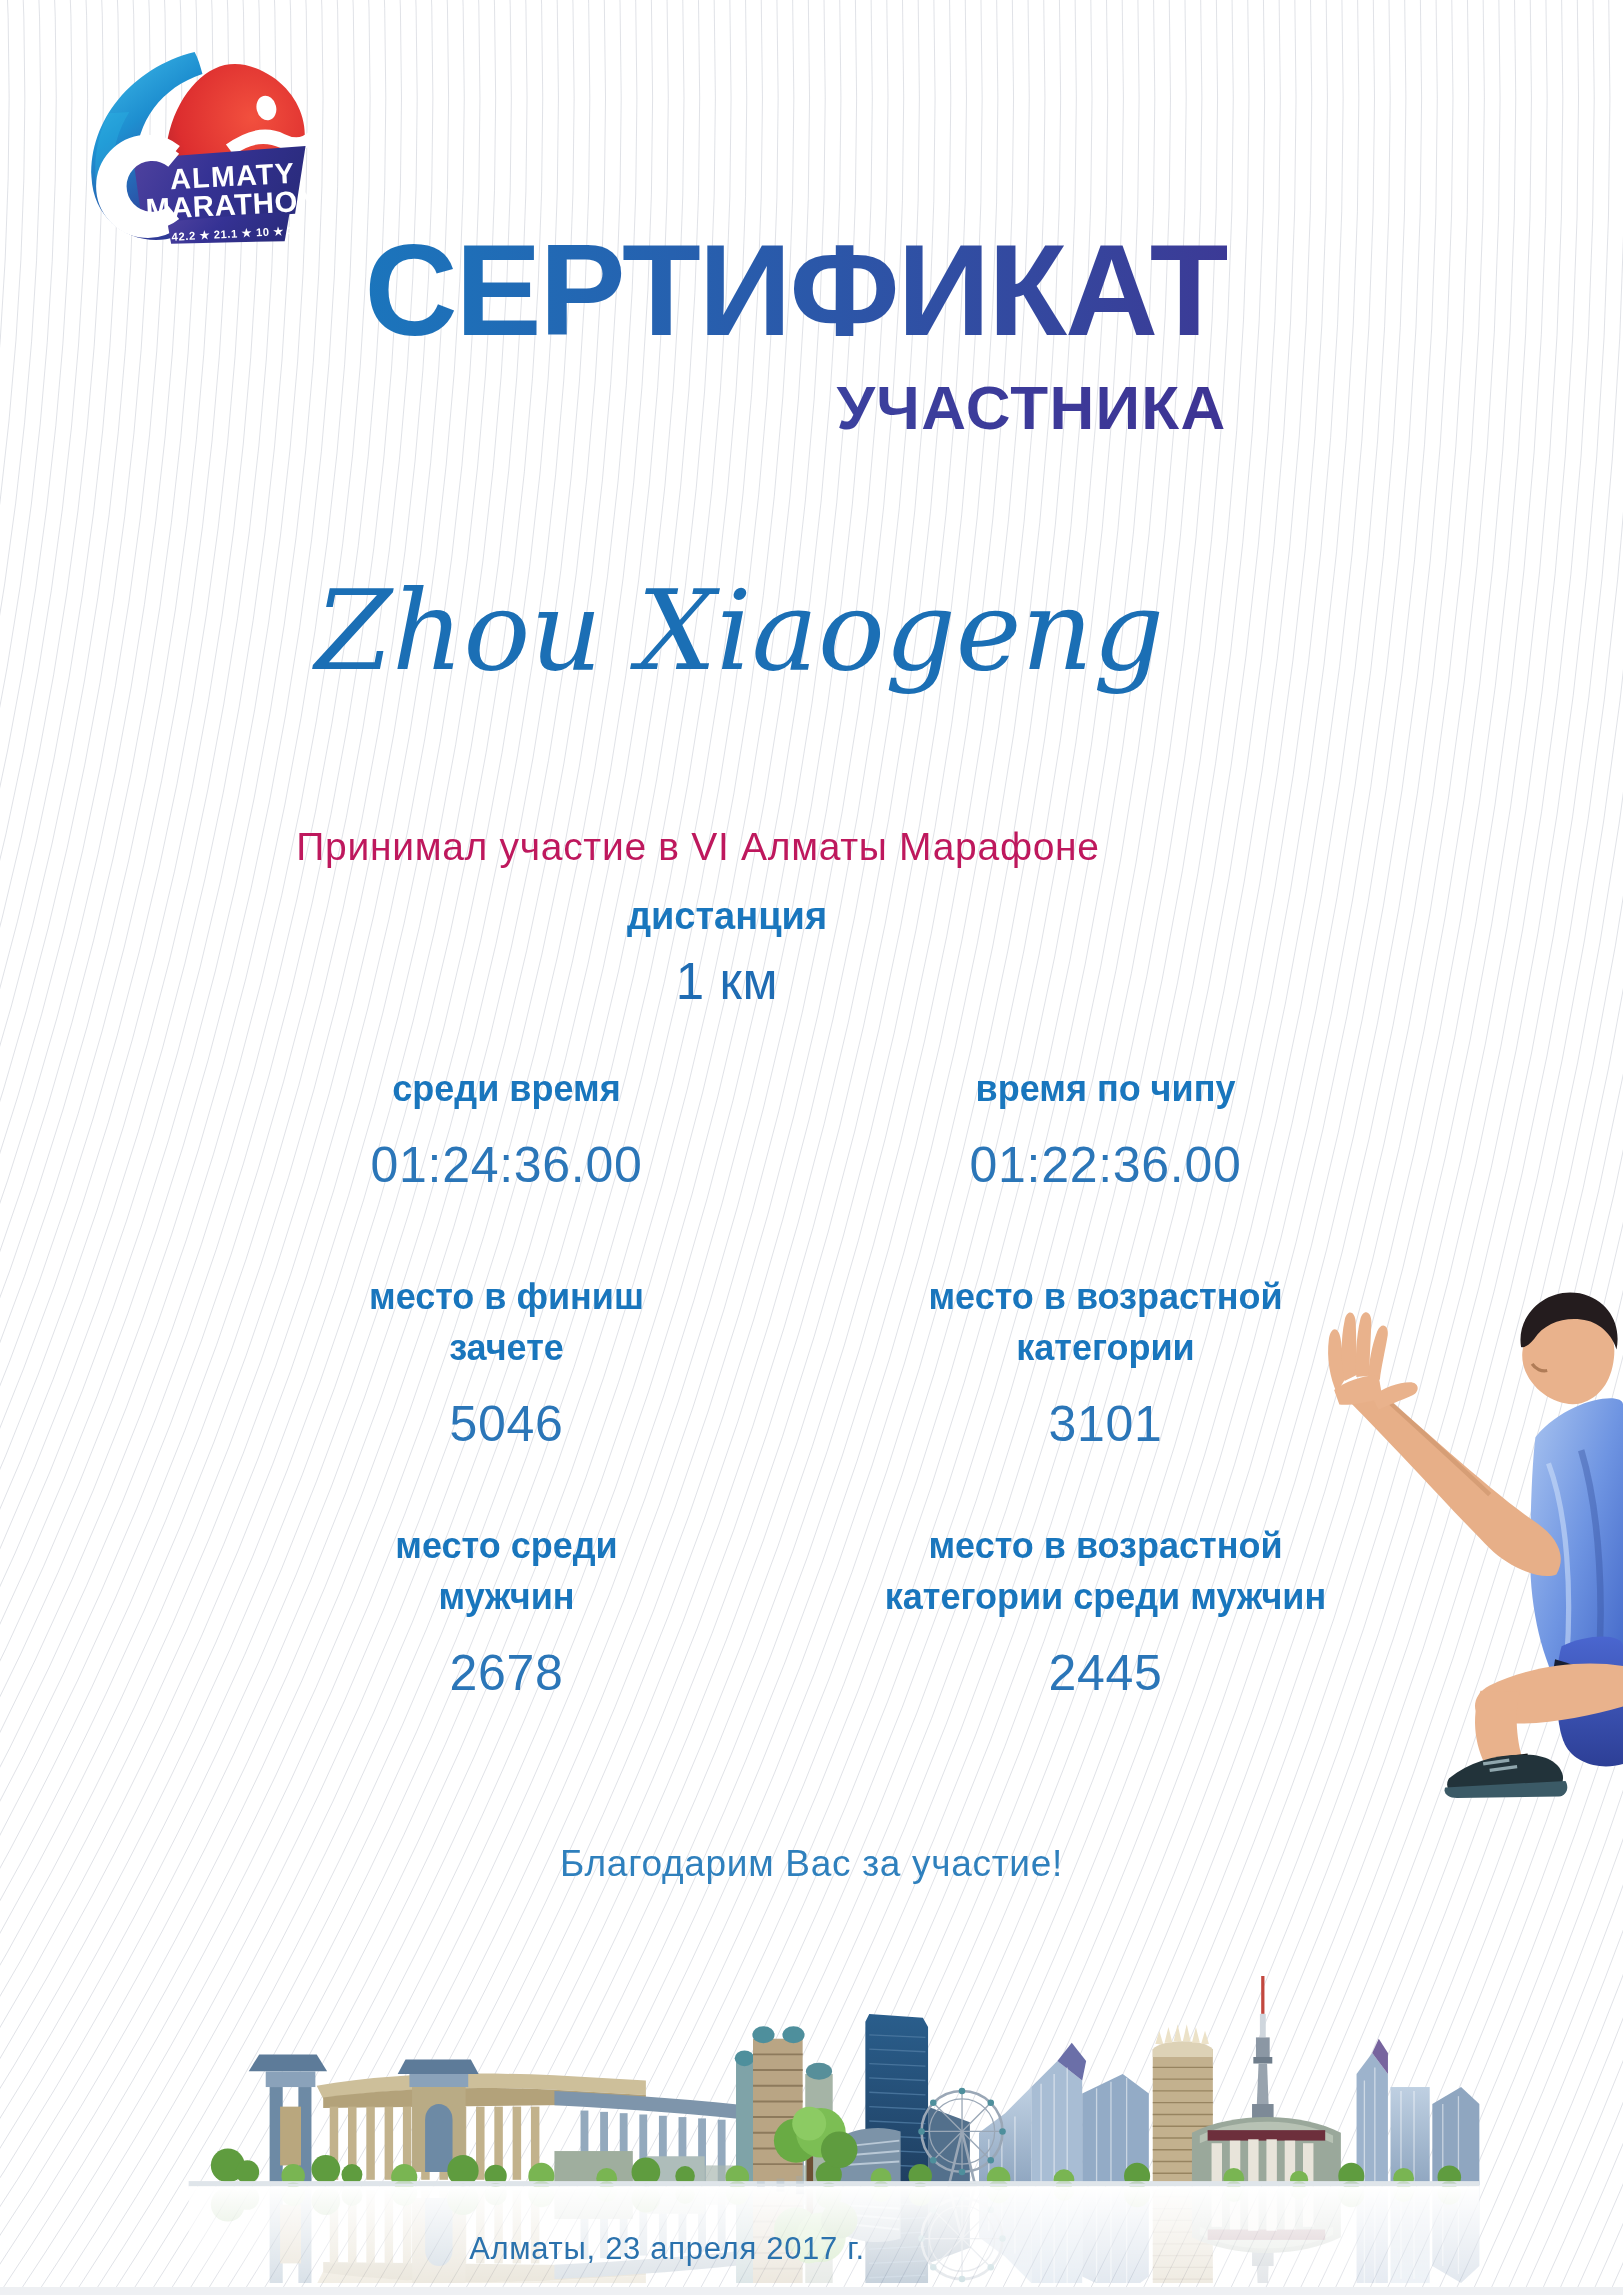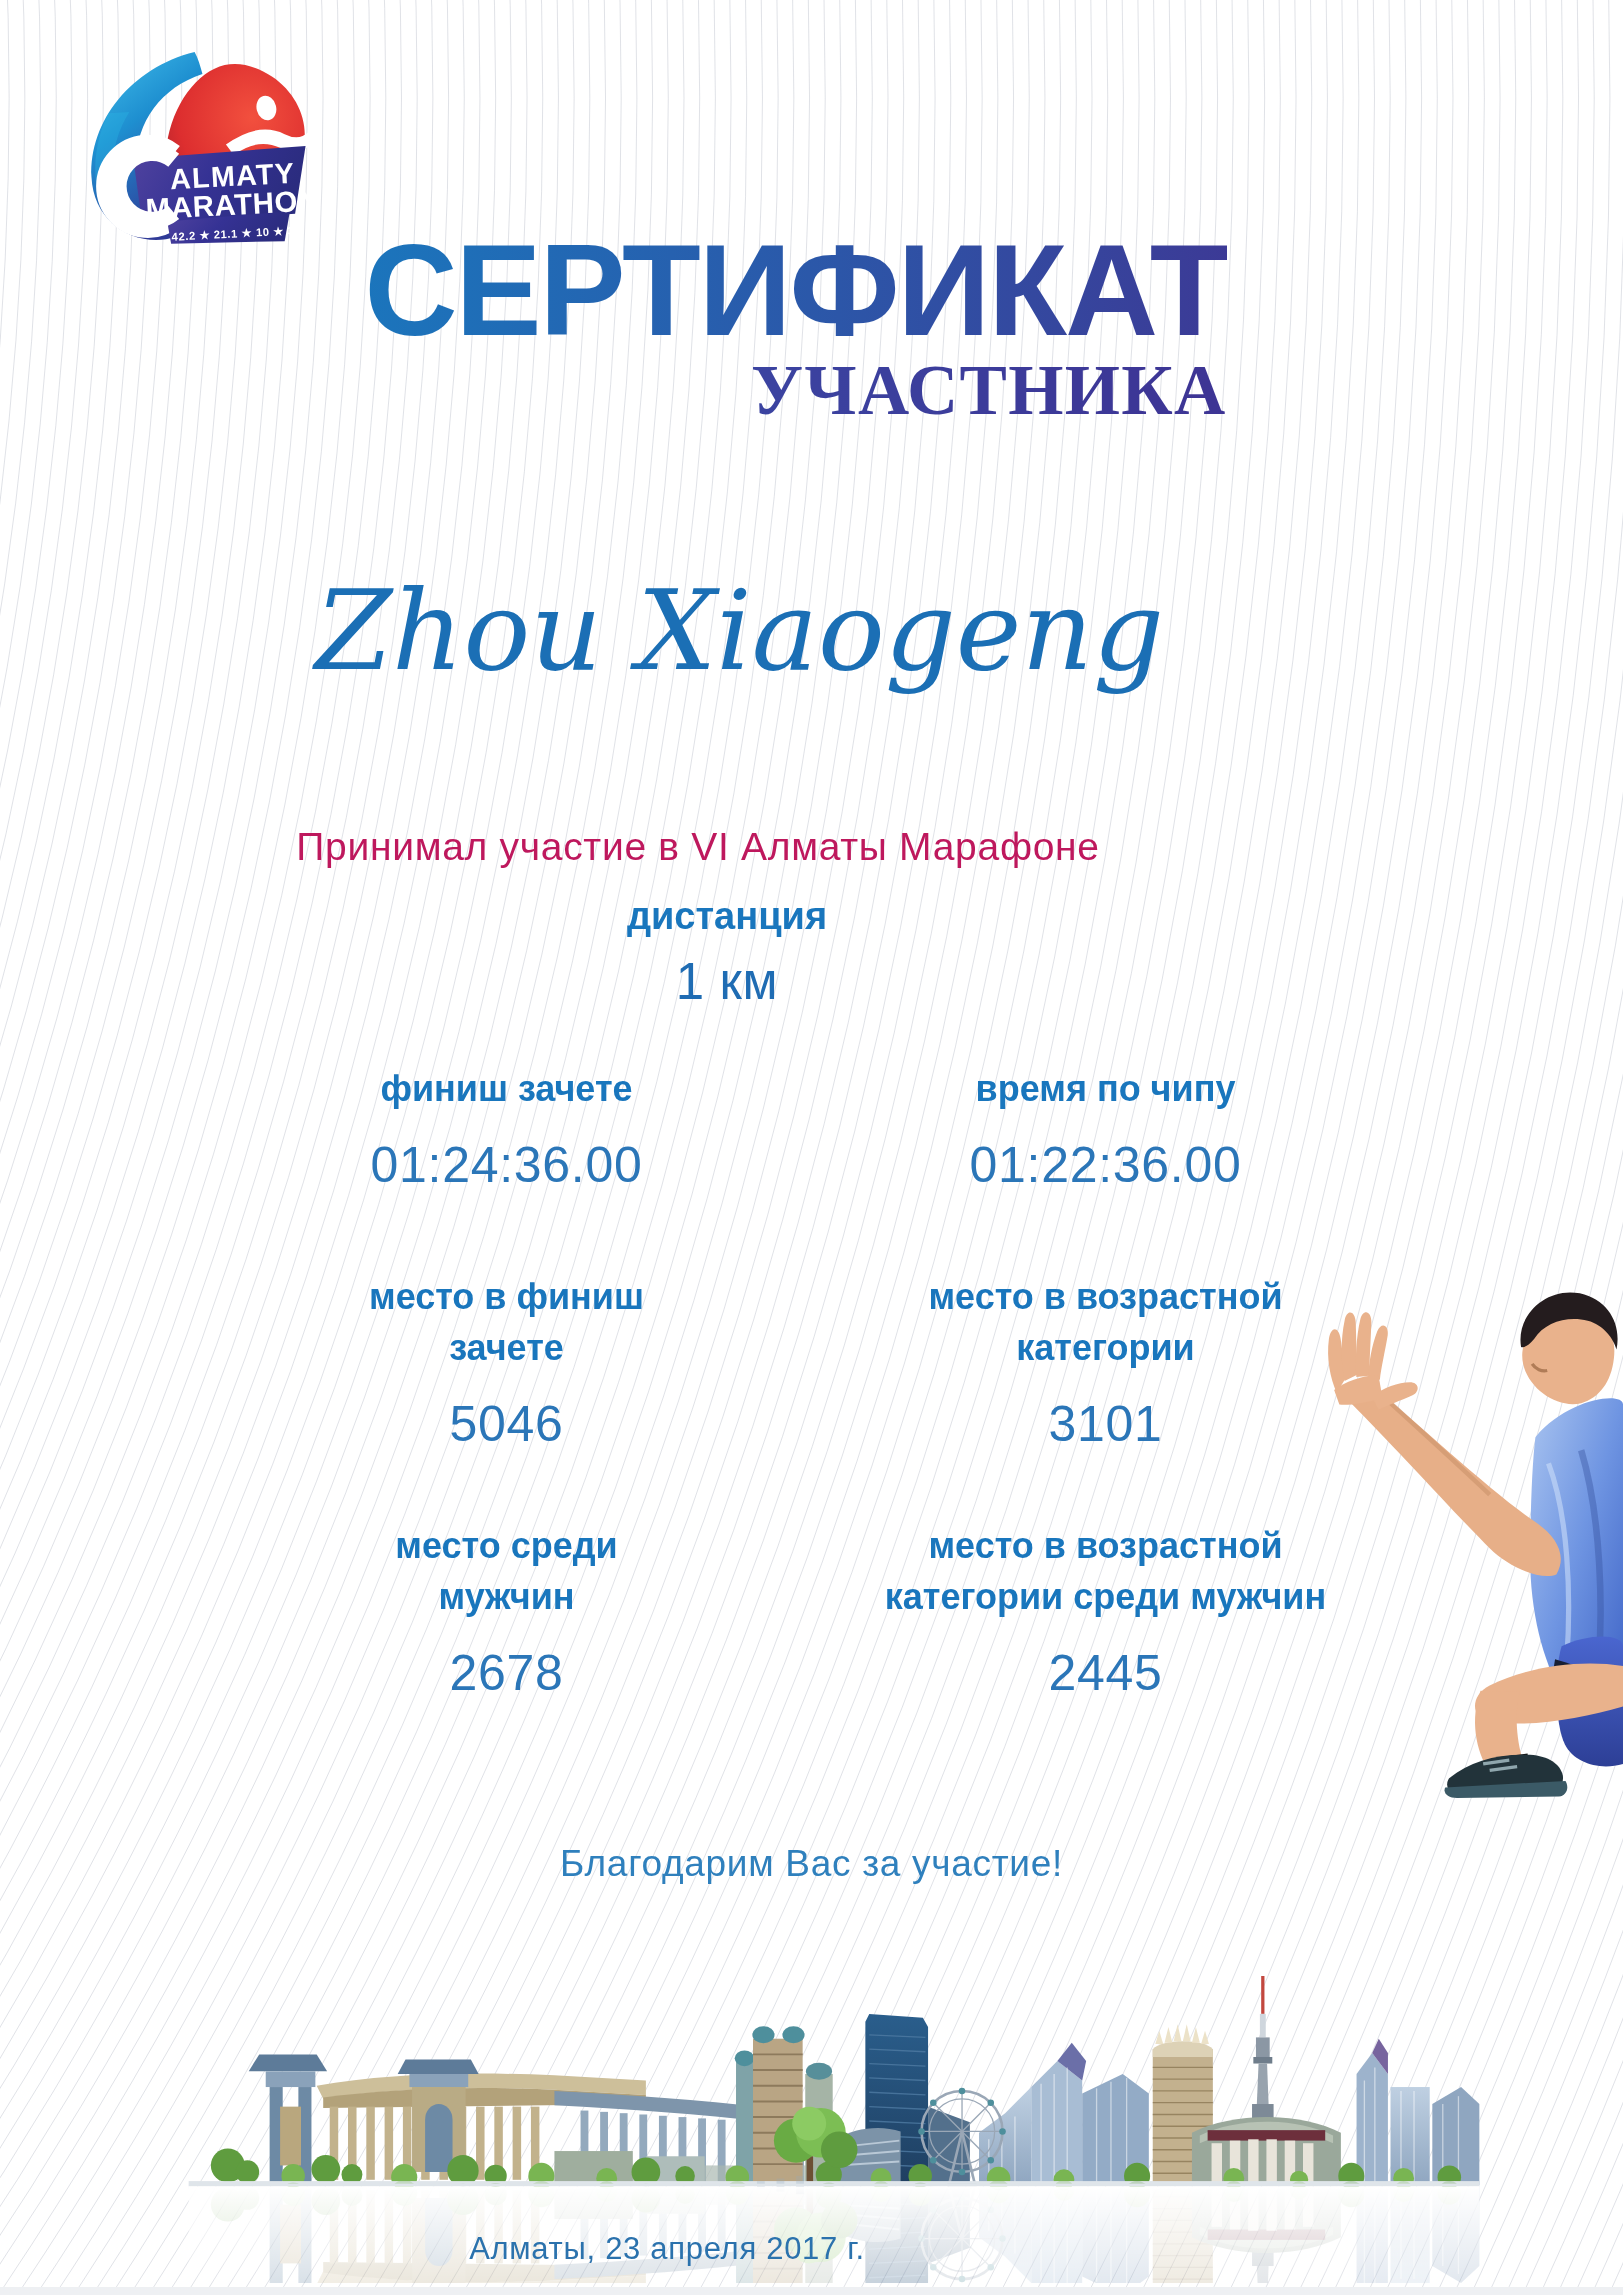--- a/index.html
+++ b/index.html
@@ -18,24 +18,24 @@
   
   .title-block { position:absolute; left:0; top:226px; width:1591px; text-align:center; }
   .title-inner { display:inline-block; text-align:right; }
   .cert-title {
     font-size:129px; font-weight:700; line-height:1; letter-spacing:-2px; white-space:nowrap;
     color:#2b4ea2;
     background:linear-gradient(90deg,#1b75bc 0%, #2c56a8 55%, #3c3a96 100%);
     -webkit-background-clip:text; background-clip:text; -webkit-text-fill-color:transparent;
   }
   .cert-subtitle {
-    margin-top:0; font-size:71px; font-weight:700; line-height:1; letter-spacing:1.3px; white-space:nowrap;
+    margin-top:22px; font-size:62px; font-weight:700; line-height:1; letter-spacing:1.3px; white-space:nowrap;
     color:#3c3f9b;
     background:linear-gradient(90deg,#3950ab 0%, #3d3494 100%);
-    -webkit-background-clip:text; background-clip:text;font-family:Liberation Serif, serif; -webkit-text-fill-color:transparent;
+    -webkit-background-clip:text; background-clip:text; -webkit-text-fill-color:transparent;
   }
 
   
   .participant-name {
     position:absolute; left:0; top:570px; width:1479px; text-align:center;
     font-family:"DejaVu Serif", serif; font-style:italic; font-weight:400;
     font-size:111px; line-height:1.1; color:#1b6fb5; white-space:nowrap;
   }
   .participation-line {
     position:absolute; left:0; top:825px; width:1396px; text-align:center;
@@ -283,21 +283,21 @@
   <div class="participant-name">Zhou Xiaogeng</div>
   <div class="participation-line">Принимал участие в VI Алматы Марафоне</div>
 
   <div class="distance-block">
     <div class="distance-label">дистанция</div>
     <div class="distance-value">1 км</div>
   </div>
 
   <div class="stat-row row-1">
     <div class="stat-cell cell-left">
-      <div class="stat-label">финиш зачете</div>
+      <div class="stat-label">среди время</div>
       <div class="stat-value">01:24:36.00</div>
     </div>
     <div class="stat-cell cell-right">
       <div class="stat-label">время по чипу</div>
       <div class="stat-value">01:22:36.00</div>
     </div>
   </div>
 
   <div class="stat-row row-2">
     <div class="stat-cell cell-left">

